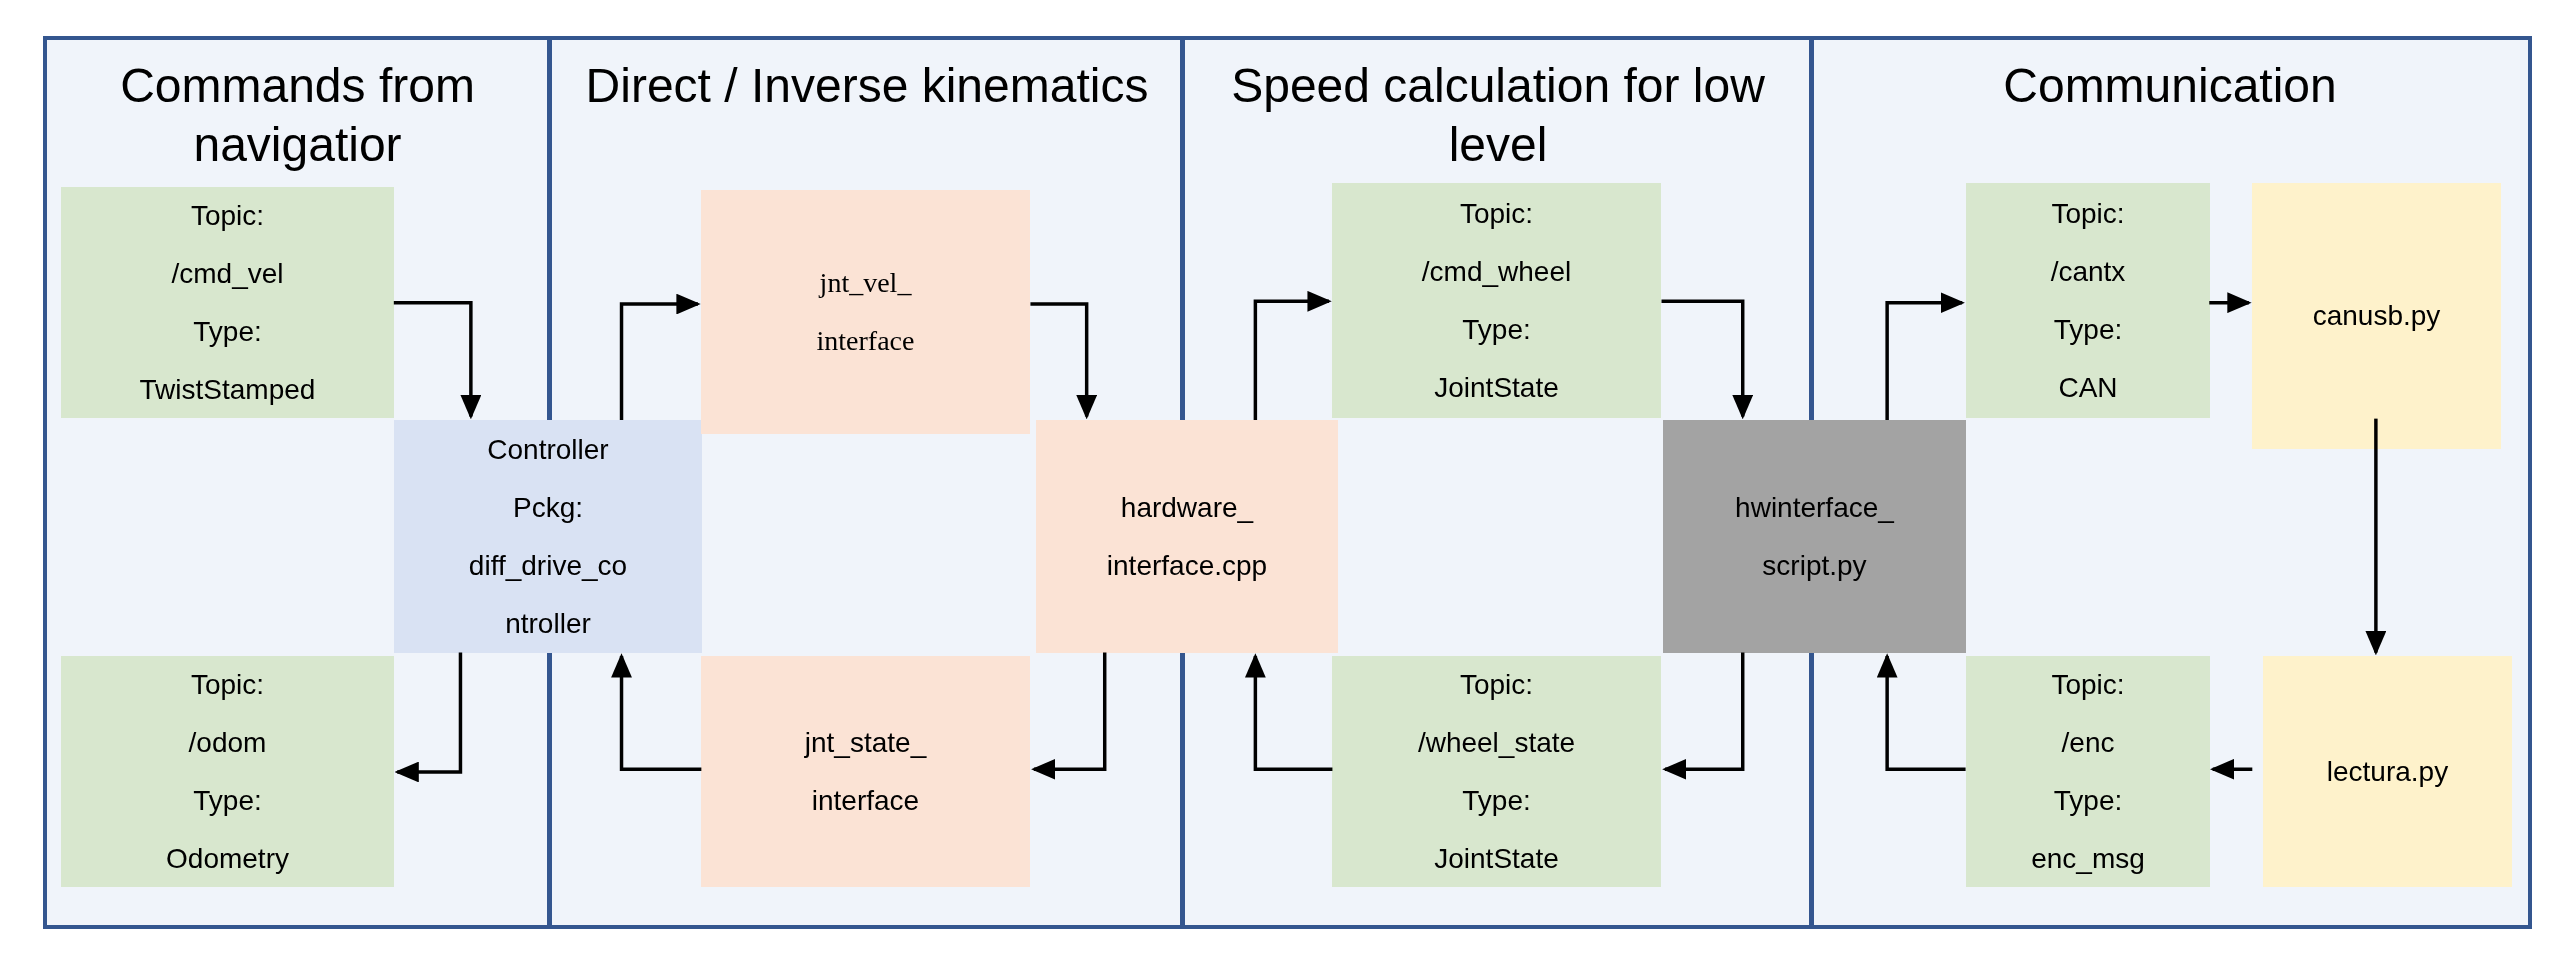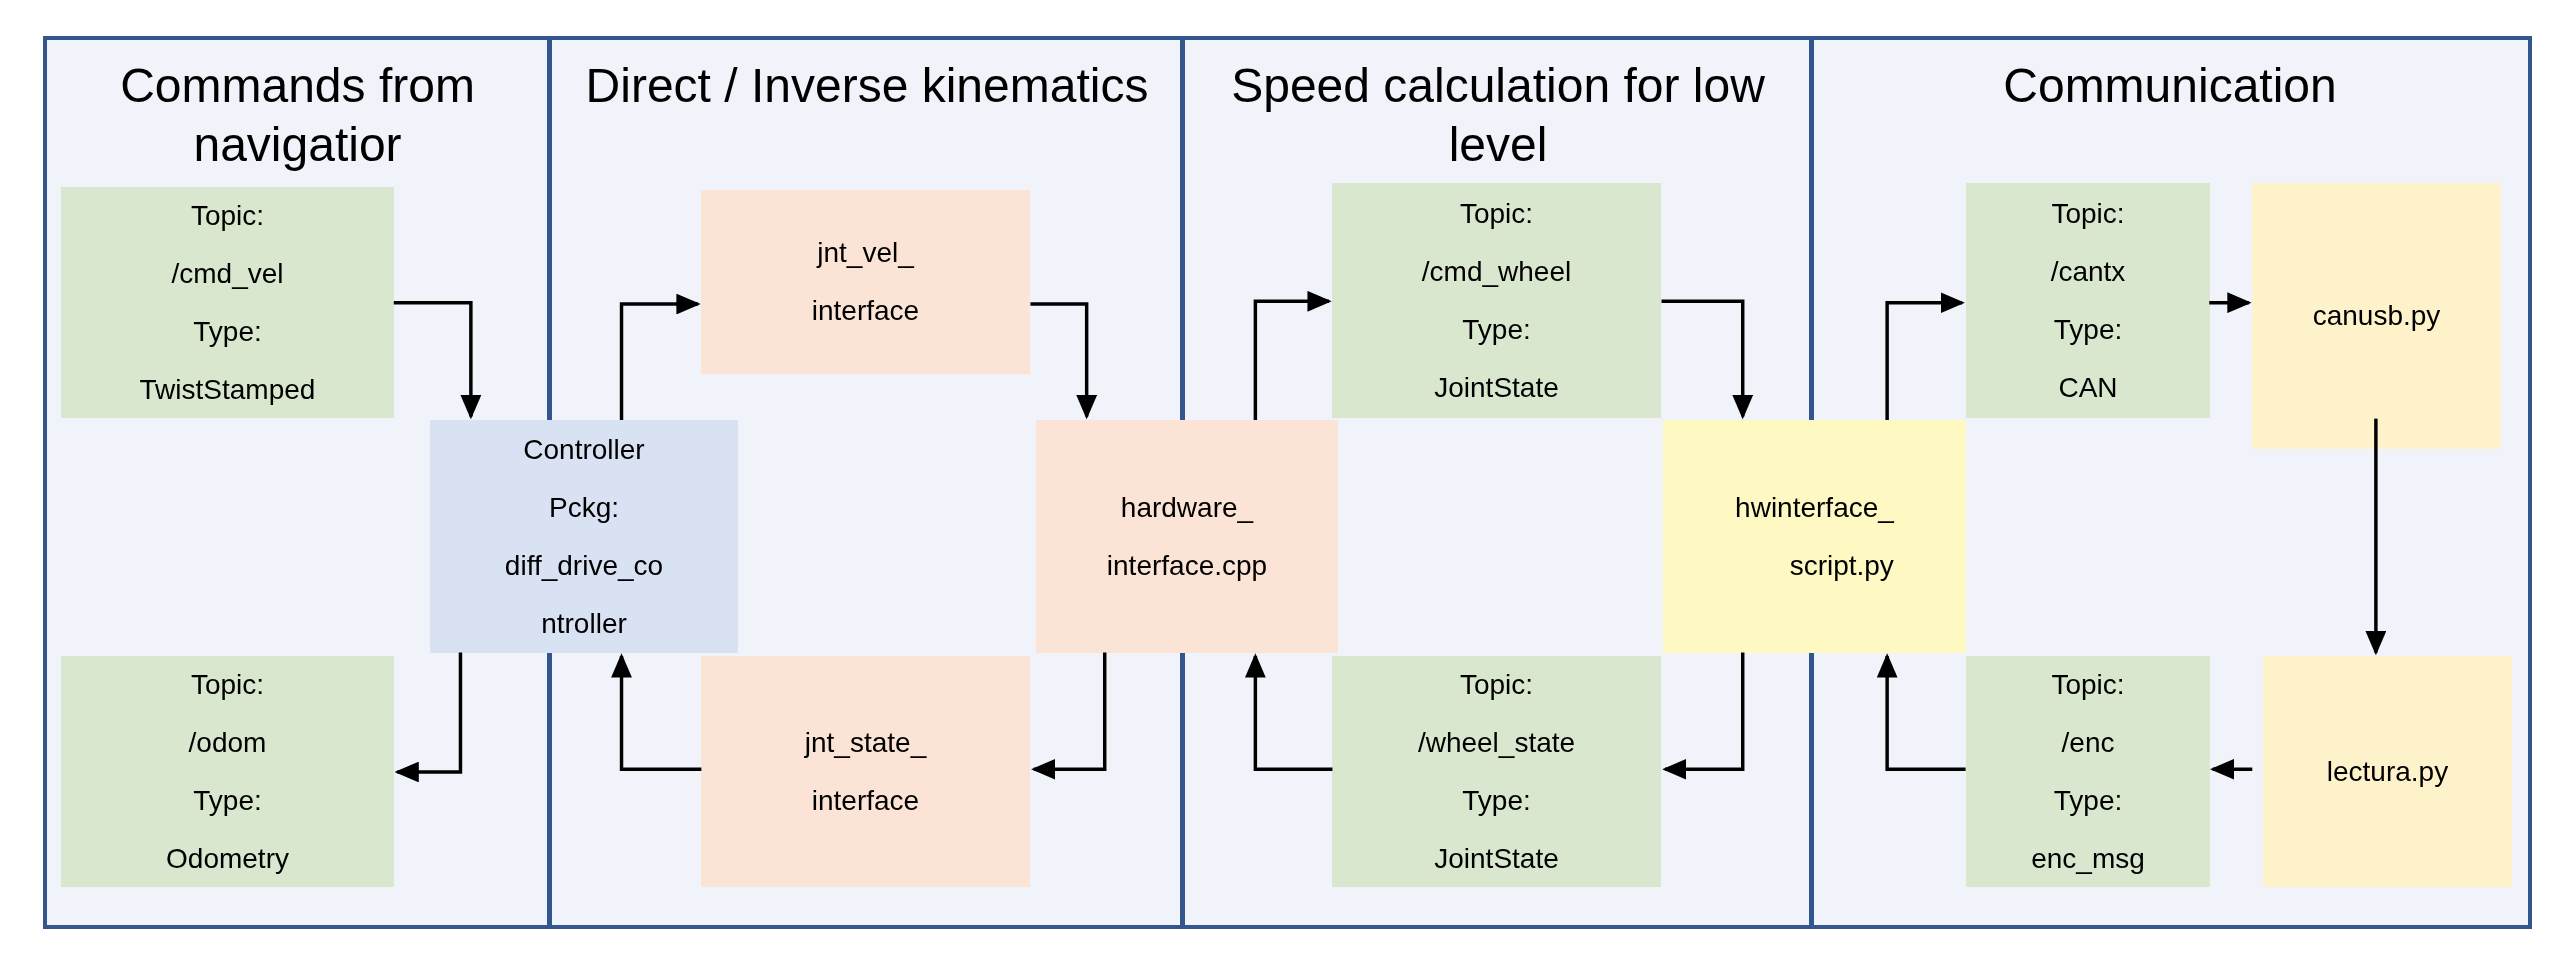--- a/index.html
+++ b/index.html
@@ -49,43 +49,43 @@
   <div class="ptitle t3">Speed calculation for low
 level</div>
   <div class="ptitle t2">Direct / Inverse kinematics</div>
   <div class="ptitle t4">Communication</div>
 
   <div id="nodes">
       <div class="node" style="left: 61px; top: 187px; width: 333px; height: 231px; background: rgb(216, 231, 206);">Topic:
 /cmd_vel
 Type:
 TwistStamped</div>
-      <div class="node" style="left: 394px; top: 420px; width: 308px; height: 233px; background: rgb(217, 226, 243); margin-left: 36px;">Controller
+      <div class="node" style="left: 394px; top: 420px; width: 308px; height: 233px; background: rgb(217, 226, 243);">Controller
 Pckg:
 diff_drive_co
 ntroller</div>
       <div class="node" style="left: 61px; top: 656px; width: 333px; height: 231px; background: rgb(216, 231, 206);">Topic:
 /odom
 Type:
 Odometry</div>
-      <div class="node" style="left: 701px; top: 190px; width: 329px; height: 184px; background: rgb(251, 227, 213);">jnt_vel_
+      <div class="node" style="left: 701px; top: 190px; width: 329px; height: 244px; background: rgb(251, 227, 213); font-family: Liberation Serif, serif;">jnt_vel_
 interface</div>
       <div class="node" style="left: 701px; top: 656px; width: 329px; height: 231px; background: rgb(251, 227, 213);">jnt_state_
 interface</div>
       <div class="node" style="left: 1030px; top: 420px; width: 302px; height: 233px; background: rgb(251, 227, 213); margin-left: 6px;">hardware_
 interface.cpp</div>
       <div class="node" style="left: 1332px; top: 183px; width: 329px; height: 235px; background: rgb(216, 231, 206);">Topic:
 /cmd_wheel
 Type:
 JointState</div>
       <div class="node" style="left: 1332px; top: 656px; width: 329px; height: 231px; background: rgb(216, 231, 206);">Topic:
 /wheel_state
 Type:
 JointState</div>
-      <div class="node" style="left: 1663px; top: 420px; width: 303px; height: 233px; background: #fef9c3; text-align: right;">hwinterface_
+      <div class="node" style="left: 1663px; top: 420px; width: 303px; height: 233px; background: #a3a3a3;">hwinterface_
 script.py</div>
       <div class="node" style="left: 1966px; top: 183px; width: 244px; height: 235px; background: rgb(216, 231, 206);">Topic:
 /cantx
 Type:
 CAN</div>
       <div class="node" style="left: 2252px; top: 183px; width: 249px; height: 266px; background: rgb(254, 242, 203);">canusb.py</div>
       <div class="node" style="left: 1966px; top: 656px; width: 244px; height: 231px; background: rgb(216, 231, 206);">Topic:
 /enc
 Type:
 enc_msg</div>

